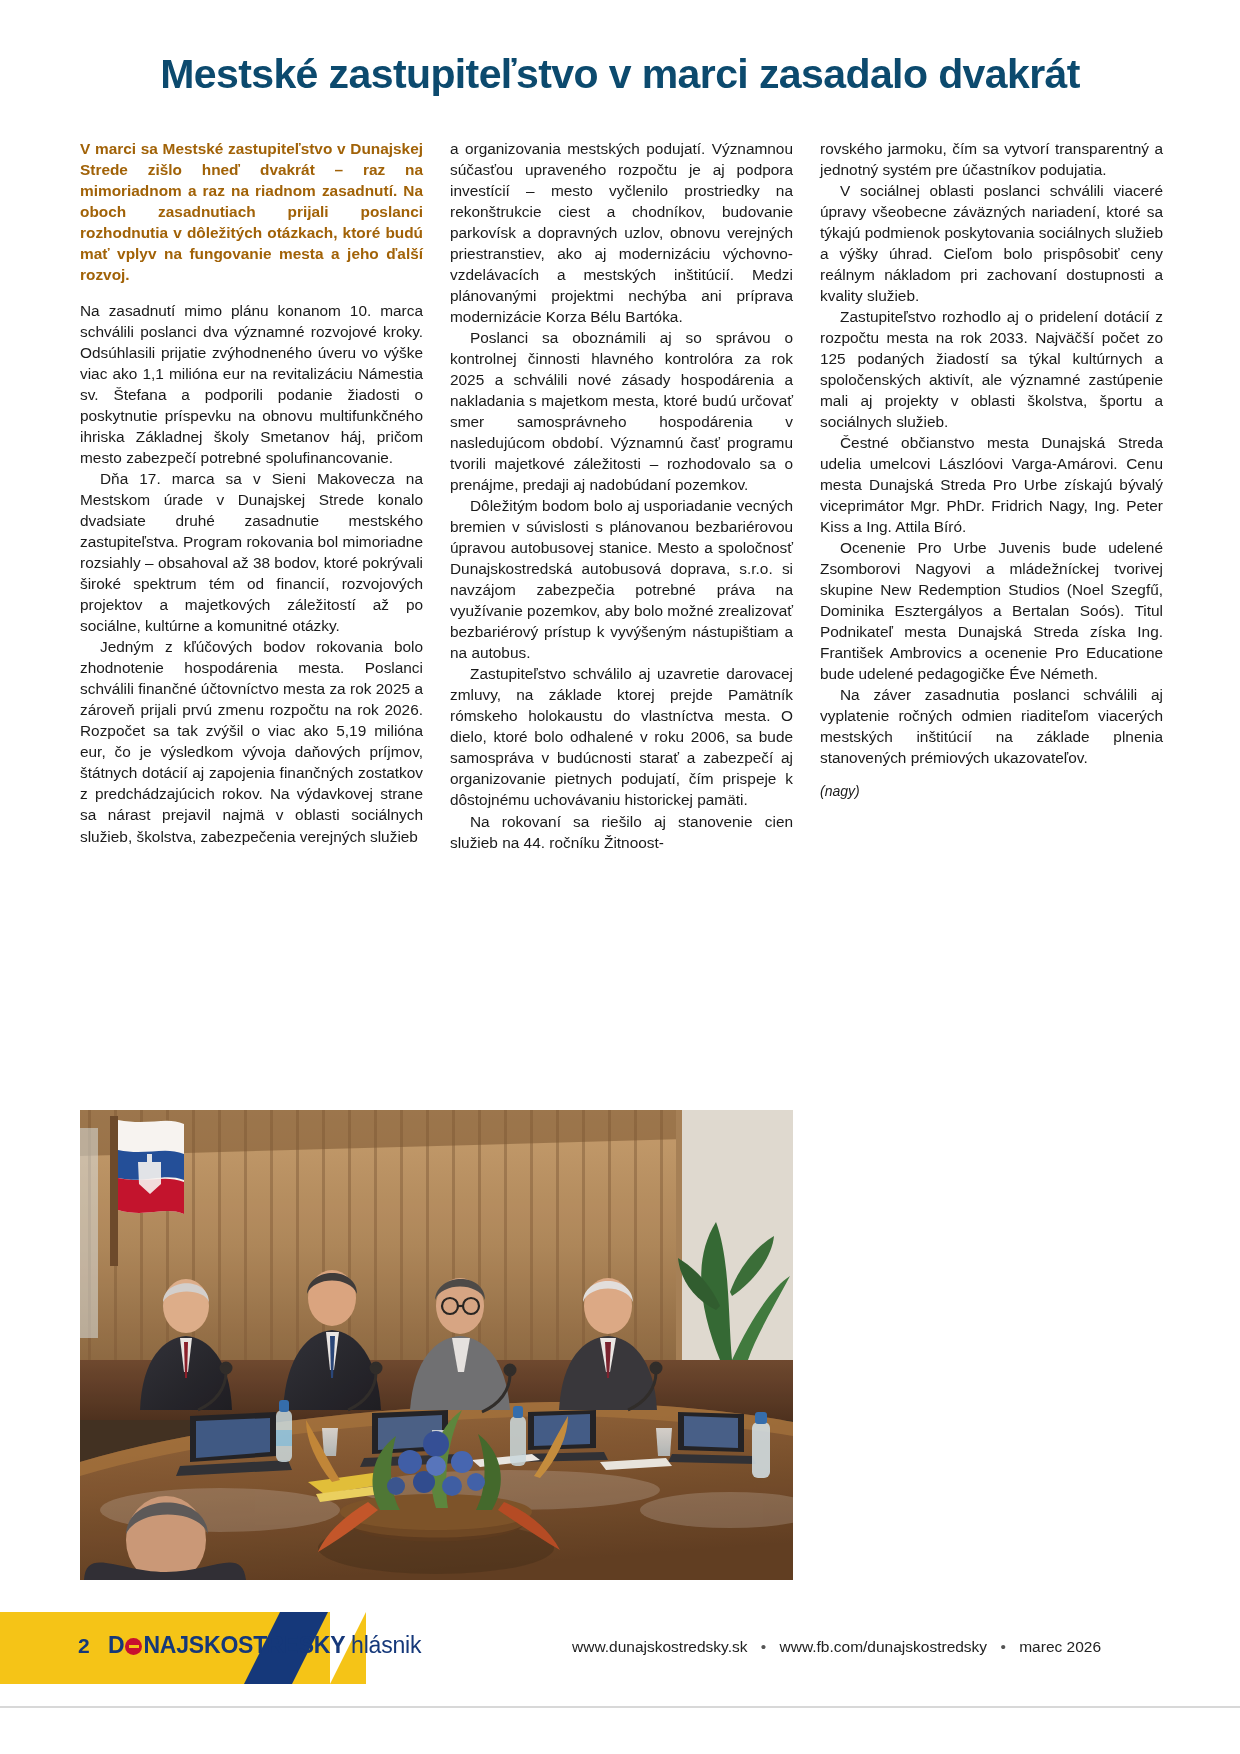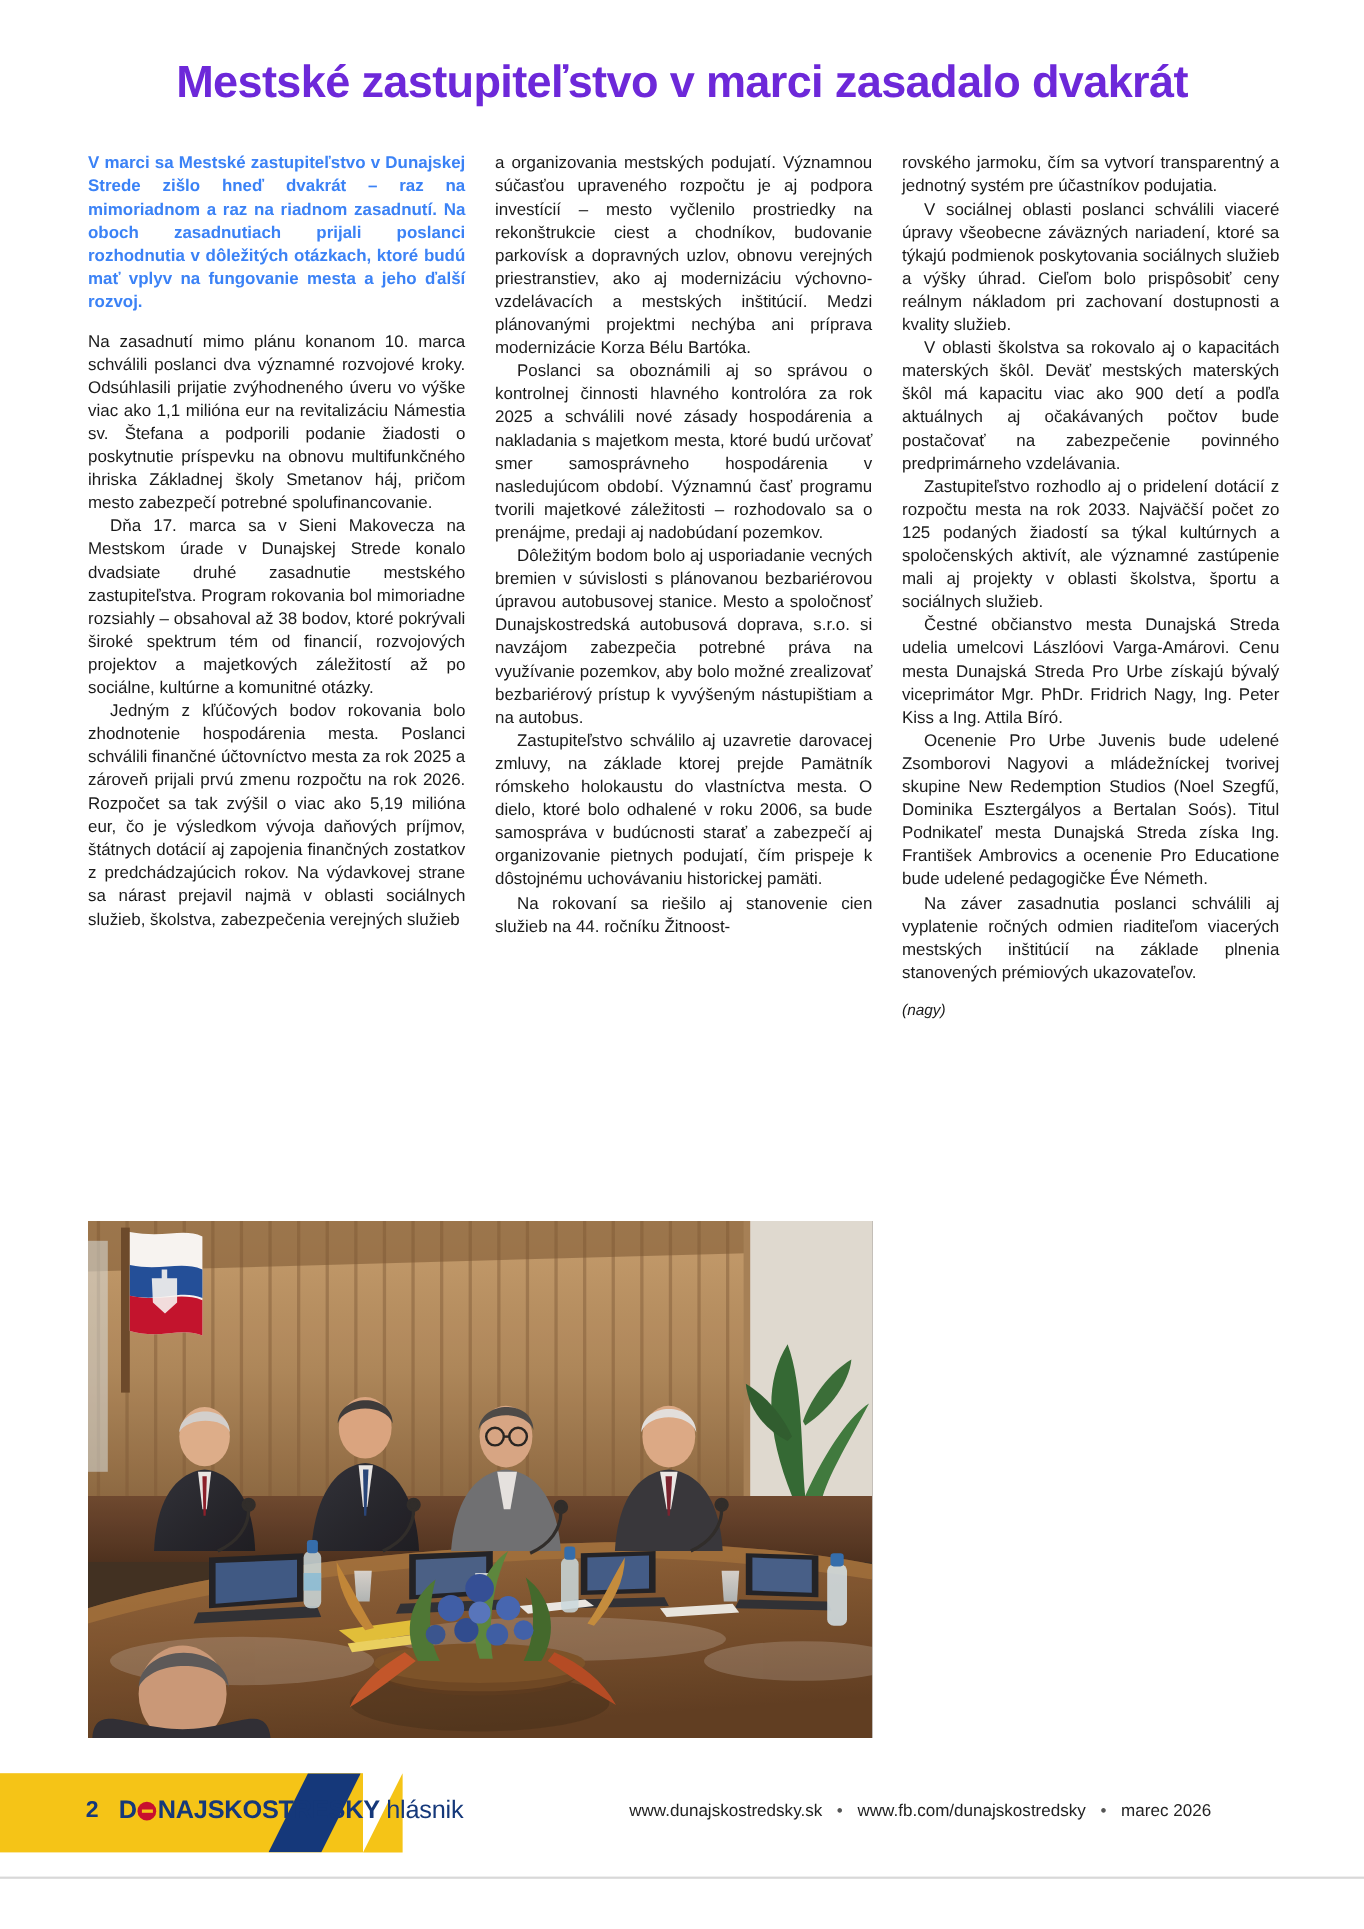--- a/index.html
+++ b/index.html
@@ -17,21 +17,21 @@
   
   .headline {
     position: absolute;
     left: 80px;
     top: 52px;
     width: 1080px;
     text-align: center;
     font-size: 41px;
     font-weight: bold;
     letter-spacing: -0.6px;
-    color: #6d28d9;
+    color: #0c4a6e;
     line-height: 1.1;
   }
 
   
   .columns {
     position: absolute;
     left: 80px;
     top: 138px;
     width: 1083px;
     display: flex;
@@ -41,21 +41,21 @@
     width: 343px;
     font-size: 15.4px;
     line-height: 1.365;
     text-align: justify;
     text-justify: inter-word;
     hyphens: auto;
   }
   .col p { margin: 0; }
   .col p + p { text-indent: 20px; }
   .lead {
-    color: #3b82f6;
+    color: #a16207;
     font-weight: bold;
     text-align: justify;
   }
   .gap-after-lead { height: 15px; }
 
   
   .col1 { }
   .col2 { }
   .col3 { }
 
@@ -186,21 +186,20 @@
     <p>a organizovania mestských podujatí. Významnou súčasťou upraveného rozpočtu je aj podpora investícií – mesto vyčlenilo prostriedky na rekonštrukcie ciest a chodníkov, budovanie parkovísk a dopravných uzlov, obnovu verejných priestranstiev, ako aj modernizáciu výchovno-vzdelávacích a mestských inštitúcií. Medzi plánovanými projektmi nechýba ani príprava modernizácie Korza Bélu Bartóka.</p>
     <p>Poslanci sa oboznámili aj so správou o kontrolnej činnosti hlavného kontrolóra za rok 2025 a schválili nové zásady hospodárenia a nakladania s majetkom mesta, ktoré budú určovať smer samosprávneho hospodárenia v nasledujúcom období. Významnú časť programu tvorili majetkové záležitosti – rozhodovalo sa o prenájme, predaji aj nadobúdaní pozemkov.</p>
     <p>Dôležitým bodom bolo aj usporiadanie vecných bremien v súvislosti s plánovanou bezbariérovou úpravou autobusovej stanice. Mesto a spoločnosť Dunajskostredská autobusová doprava, s.r.o. si navzájom zabezpečia potrebné práva na využívanie pozemkov, aby bolo možné zrealizovať bezbariérový prístup k vyvýšeným nástupištiam a na autobus.</p>
     <p>Zastupiteľstvo schválilo aj uzavretie darovacej zmluvy, na základe ktorej prejde Pamätník rómskeho holokaustu do vlastníctva mesta. O dielo, ktoré bolo odhalené v roku 2006, sa bude samospráva v budúcnosti starať a zabezpečí aj organizovanie pietnych podujatí, čím prispeje k dôstojnému uchovávaniu historickej pamäti.</p>
     <p>Na rokovaní sa riešilo aj stanovenie cien služieb na 44. ročníku Žitnoost-</p>
   </div>
 
   <div class="col col3">
     <p>rovského jarmoku, čím sa vytvorí transparentný a jednotný systém pre účastníkov podujatia.</p>
     <p>V sociálnej oblasti poslanci schválili viaceré úpravy všeobecne záväzných nariadení, ktoré sa týkajú podmienok poskytovania sociálnych služieb a výšky úhrad. Cieľom bolo prispôsobiť ceny reálnym nákladom pri zachovaní dostupnosti a kvality služieb.</p>
-    <p>V oblasti školstva sa rokovalo aj o kapacitách materských škôl. Deväť mestských materských škôl má kapacitu viac ako 900 detí a podľa aktuálnych aj očakávaných počtov bude postačovať na zabezpečenie povinného predprimárneho vzdelávania.</p>
     <p>Zastupiteľstvo rozhodlo aj o pridelení dotácií z rozpočtu mesta na rok 2033. Najväčší počet zo 125 podaných žiadostí sa týkal kultúrnych a spoločenských aktivít, ale významné zastúpenie mali aj projekty v oblasti školstva, športu a sociálnych služieb.</p>
     <p>Čestné občianstvo mesta Dunajská Streda udelia umelcovi Lászlóovi Varga-Amárovi. Cenu mesta Dunajská Streda Pro Urbe získajú bývalý viceprimátor Mgr. PhDr. Fridrich Nagy, Ing. Peter Kiss a Ing. Attila Bíró.</p>
     <p>Ocenenie Pro Urbe Juvenis bude udelené Zsomborovi Nagyovi a mládežníckej tvorivej skupine New Redemption Studios (Noel Szegfű, Dominika Esztergályos a Bertalan Soós). Titul Podnikateľ mesta Dunajská Streda získa Ing. František Ambrovics a ocenenie Pro Educatione bude udelené pedagogičke Éve Németh.</p>
     <p>Na záver zasadnutia poslanci schválili aj vyplatenie ročných odmien riaditeľom viacerých mestských inštitúcií na základe plnenia stanovených prémiových ukazovateľov.</p>
     <div class="sig">(nagy)</div>
   </div>
 </div>
 
 <div class="photo">
   <svg width="713" height="470" viewBox="0 0 713 470" xmlns="http://www.w3.org/2000/svg">

